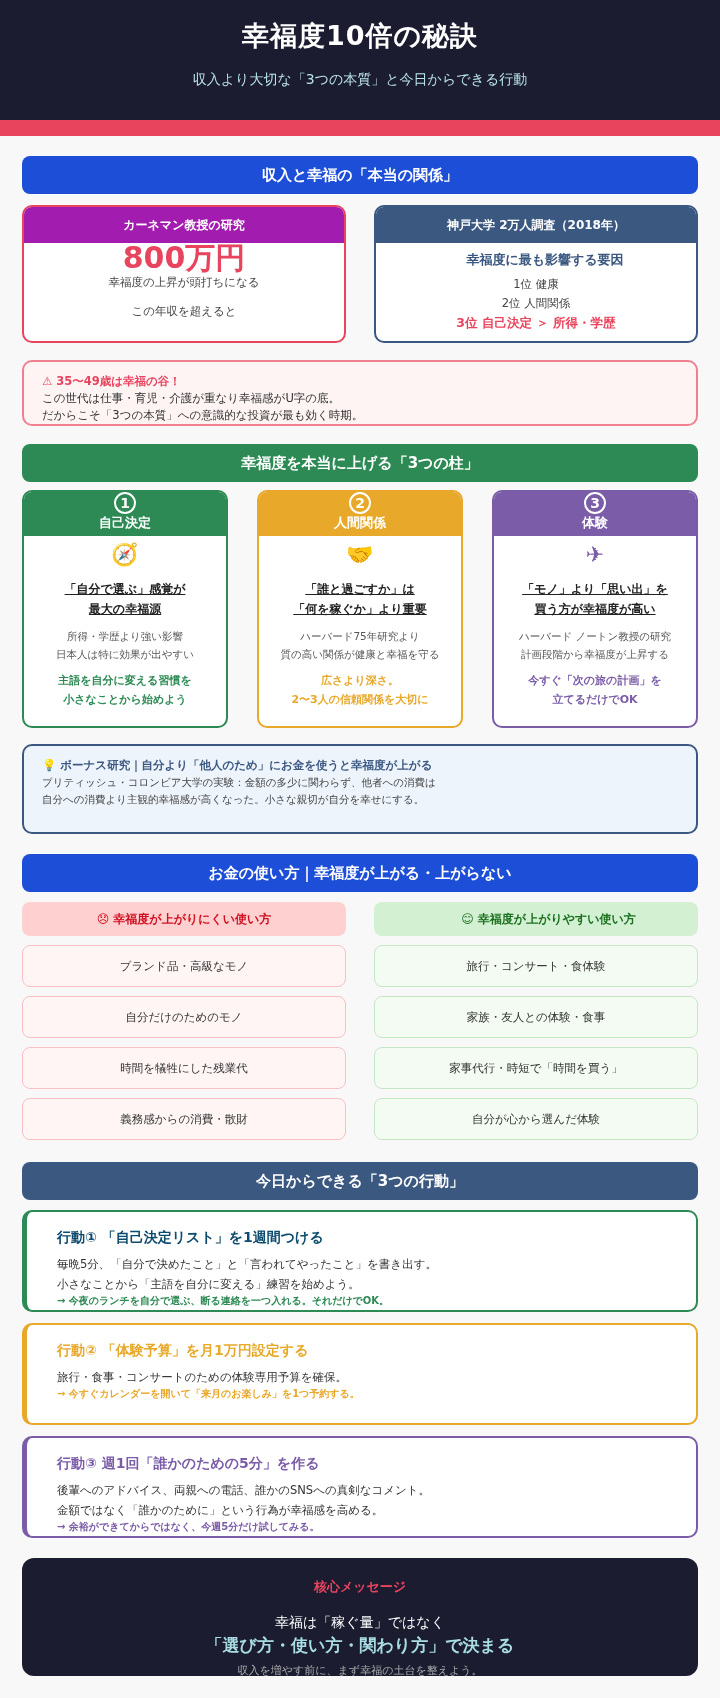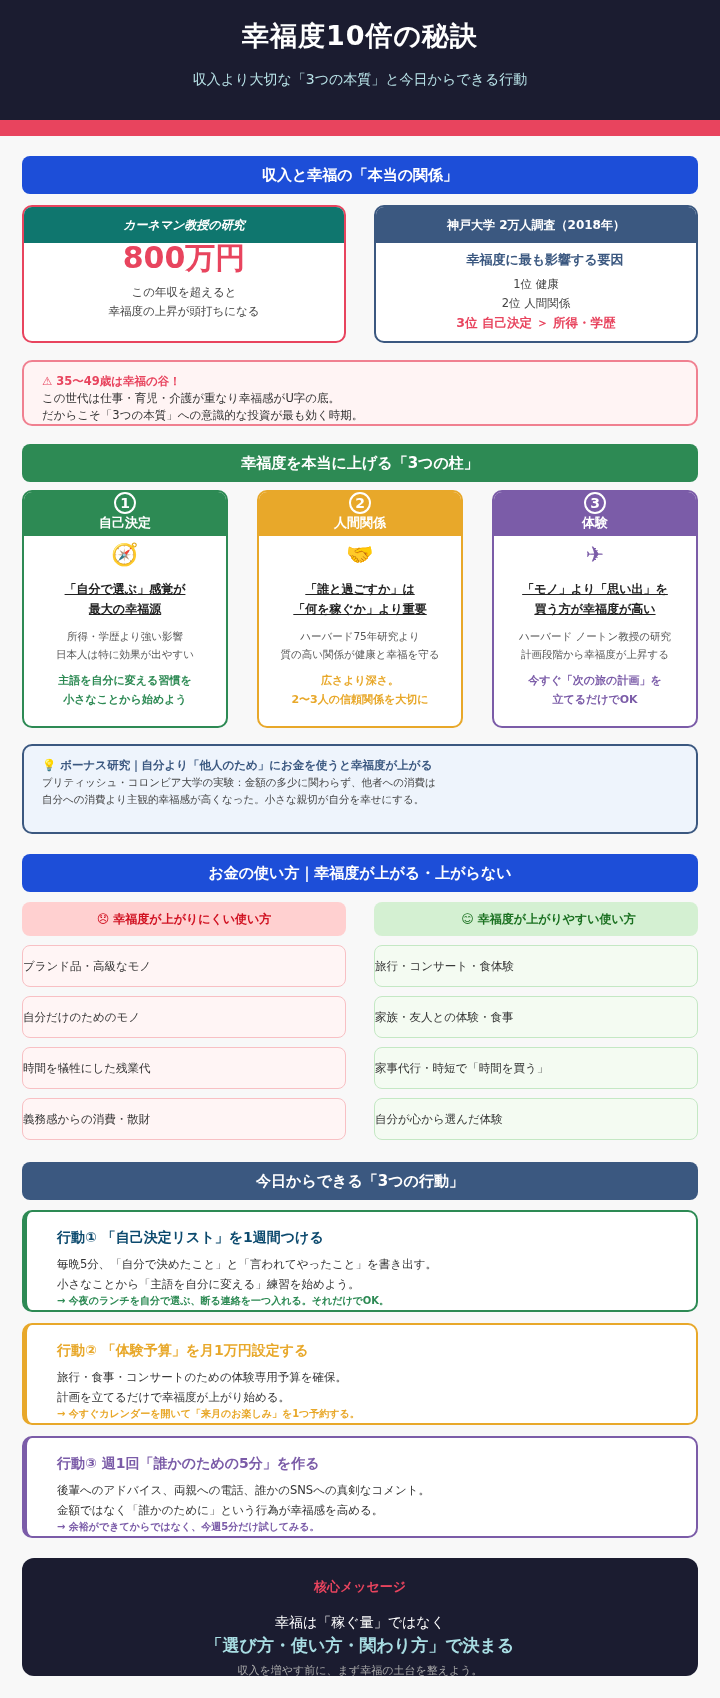--- a/index.html
+++ b/index.html
@@ -122,20 +122,21 @@
     line-height: 34px;
     border-radius: 8px;
     text-align: center;
     font-size: 12px;
     font-weight: bold;
   }
   .item {
     height: 42px;
     line-height: 40px;
     border-radius: 8px;
+    text-align: center;
     font-size: 11.5px;
     color: #333;
     margin-top: 9px;
     border: 1.5px solid;
   }
   .bad .item { background: #fff5f5; border-color: #f8c0c4; }
   .good .item { background: #f4fbf2; border-color: #c4e8c4; }
   .action {
     background: #fff;
     border: 2px solid;
@@ -167,24 +168,24 @@
   <div class="sub">収入より大切な「3つの本質」と今日からできる行動</div>
 </div>
 <div class="redbar"></div>
 
 <div class="wrap">
 
   <div class="section-title red" style="margin-top:20px;">収入と幸福の「本当の関係」</div>
 
   <div class="two-col" style="margin-top:11px;">
     <div class="card" style="border-color:#e8445e;height:138px;">
-      <div class="card-head" style="background:#0f766e;font-style:italic;">カーネマン教授の研究</div>
+      <div class="card-head" style="background:#a21caf;">カーネマン教授の研究</div>
       <div class="big-num">800万円</div>
+      <p>幸福度の上昇が頭打ちになる</p>
       <p style="margin-top:10px;">この年収を超えると</p>
-      <p>幸福度の上昇が頭打ちになる</p>
     </div>
     <div class="card" style="border-color:#3b5880;height:138px;">
       <div class="card-head" style="background:#3b5880;">神戸大学 2万人調査（2018年）</div>
       <div style="color:#3b5880;font-size:13px;font-weight:bold;margin-top:8px;padding-left:18px;">幸福度に最も影響する要因</div>
       <p style="margin-top:6px;">1位 健康</p>
       <p>2位 人間関係</p>
       <p style="color:#e8445e;font-weight:bold;font-size:12.5px;">3位 自己決定 ＞ 所得・学歴</p>
     </div>
   </div>
 
@@ -285,21 +286,20 @@
 
   <div class="action" style="border-color:#2d8a54;margin-top:10px;">
     <div class="t" style="color:#0c4a6e;">行動① 「自己決定リスト」を1週間つける</div>
     <div class="b">毎晩5分、「自分で決めたこと」と「言われてやったこと」を書き出す。</div>
     <div class="b" style="margin-top:0;">小さなことから「主語を自分に変える」練習を始めよう。</div>
     <div class="n" style="color:#2d8a54;">→ 今夜のランチを自分で選ぶ、断る連絡を一つ入れる。それだけでOK。</div>
   </div>
   <div class="action" style="border-color:#e8a82a;margin-top:11px;">
     <div class="t" style="color:#e8a82a;">行動② 「体験予算」を月1万円設定する</div>
     <div class="b">旅行・食事・コンサートのための体験専用予算を確保。</div>
-    <div class="b" style="margin-top:0;">計画を立てるだけで幸福度が上がり始める。</div>
     <div class="n" style="color:#e8a82a;">→ 今すぐカレンダーを開いて「来月のお楽しみ」を1つ予約する。</div>
   </div>
   <div class="action" style="border-color:#7b5ca8;margin-top:11px;">
     <div class="t" style="color:#7b5ca8;">行動③ 週1回「誰かのための5分」を作る</div>
     <div class="b">後輩へのアドバイス、両親への電話、誰かのSNSへの真剣なコメント。</div>
     <div class="b" style="margin-top:0;">金額ではなく「誰かのために」という行為が幸福感を高める。</div>
     <div class="n" style="color:#7b5ca8;">→ 余裕ができてからではなく、今週5分だけ試してみる。</div>
   </div>
 
   <div class="core" style="margin-top:20px;margin-bottom:22px;">

